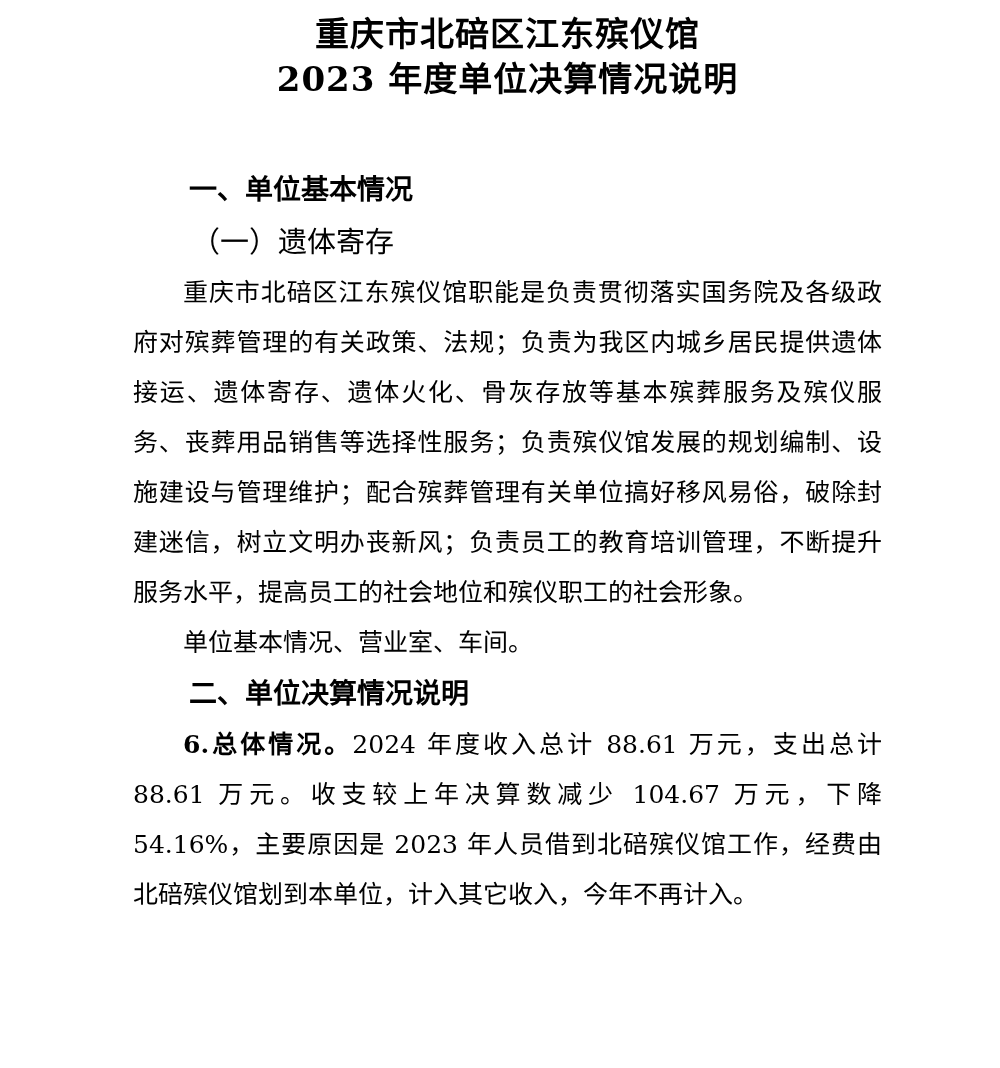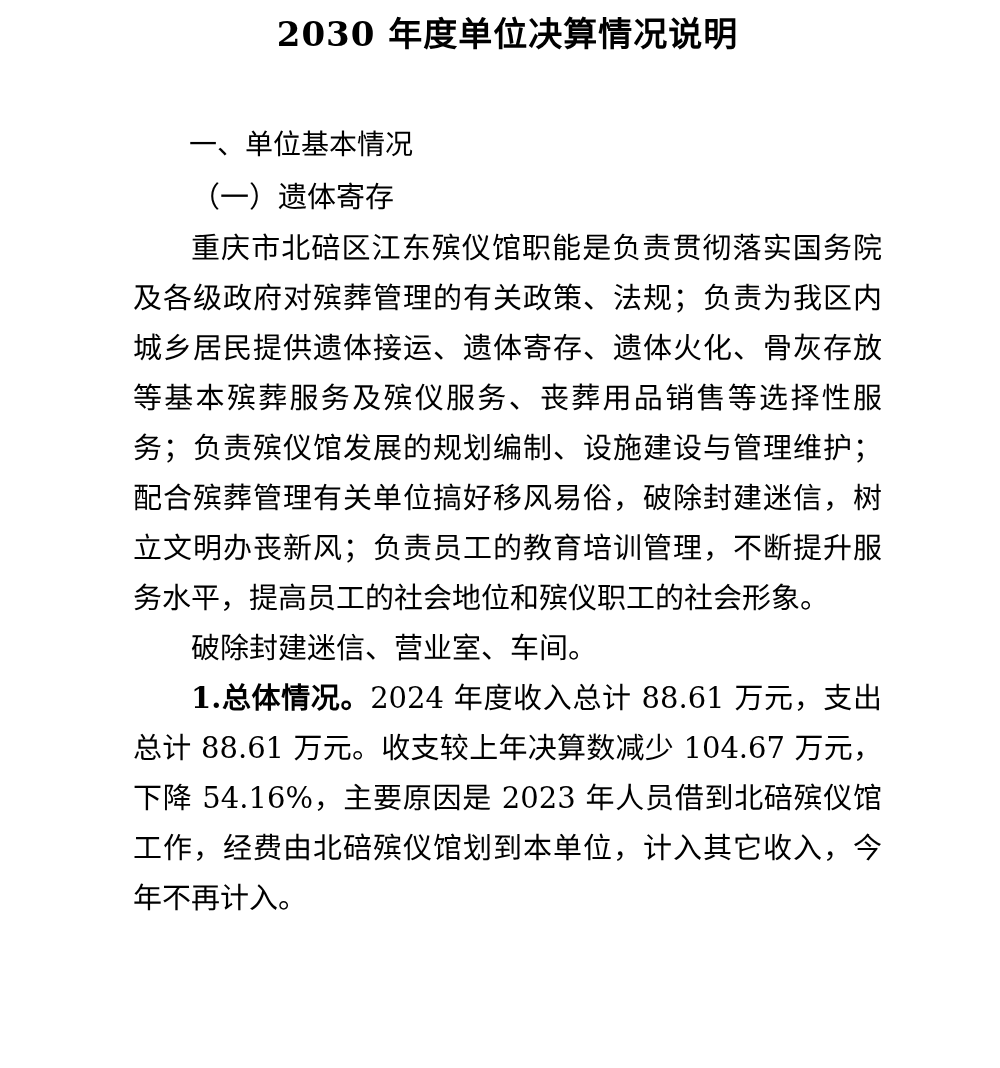--- a/index.html
+++ b/index.html
@@ -24,65 +24,67 @@
     font-weight: bold;
     font-size: 34px;
     line-height: 45px;
     letter-spacing: 1px;
     margin: 0 0 62px 0;
   }
   .doc-title .t-line { display: block; }
   
   .h-section {
     font-family: "DejaVu Sans", "Liberation Sans", sans-serif;
-    font-weight: normal;
+    font-weight: bold;
     font-size: 28px;
     line-height: 52px;
     text-indent: 2em;
     margin: 0;
   }
   
   .h-sub {
     font-family: "DejaVu Serif", "Liberation Serif", serif;
     font-weight: normal;
     font-size: 29px;
     line-height: 52px;
     text-indent: 2em;
     margin: 0;
   }
   
   .para {
     font-family: "DejaVu Serif", "Liberation Serif", serif;
     font-weight: normal;
-    font-size: 29px;
+    font-size: 25px;
     line-height: 50px;
     text-indent: 2em;
     text-align: justify;
     margin: 0;
   }
   .para .lead-bold {
     font-weight: bold;
     font-family: "DejaVu Serif", "Liberation Serif", serif;
   }
 </style>
 </head>
 <body>
 
 <div class="page">
 
   <h1 class="doc-title">
-    <span class="t-line">2030 年度单位决算情况说明</span>
+    <span class="t-line">重庆市北碚区江东殡仪馆</span>
+    <span class="t-line">2023 年度单位决算情况说明</span>
   </h1>
 
   <h2 class="h-section">一、单位基本情况</h2>
 
   <h3 class="h-sub">（一）遗体寄存</h3>
 
   <p class="para">重庆市北碚区江东殡仪馆职能是负责贯彻落实国务院及各级政府对殡葬管理的有关政策、法规；负责为我区内城乡居民提供遗体接运、遗体寄存、遗体火化、骨灰存放等基本殡葬服务及殡仪服务、丧葬用品销售等选择性服务；负责殡仪馆发展的规划编制、设施建设与管理维护；配合殡葬管理有关单位搞好移风易俗，破除封建迷信，树立文明办丧新风；负责员工的教育培训管理，不断提升服务水平，提高员工的社会地位和殡仪职工的社会形象。</p>
 
 
-  <p class="para">破除封建迷信、营业室、车间。</p>
+  <p class="para">单位基本情况、营业室、车间。</p>
+
+  <h2 class="h-section">二、单位决算情况说明</h2>
 
 
-
-  <p class="para"><span class="lead-bold">1.总体情况。</span><span>2024 年度收入总计 88.61 万元，支出总计 88.61 万元。收支较上年决算数减少 104.67 万元，下降 54.16%，主要原因是 2023 年人员借到北碚殡仪馆工作，经费由北碚殡仪馆划到本单位，计入其它收入，今年不再计入。</span></p>
+  <p class="para"><span class="lead-bold">6.总体情况。</span><span>2024 年度收入总计 88.61 万元，支出总计 88.61 万元。收支较上年决算数减少 104.67 万元，下降 54.16%，主要原因是 2023 年人员借到北碚殡仪馆工作，经费由北碚殡仪馆划到本单位，计入其它收入，今年不再计入。</span></p>
 
 </div>
 
 </body></html>

